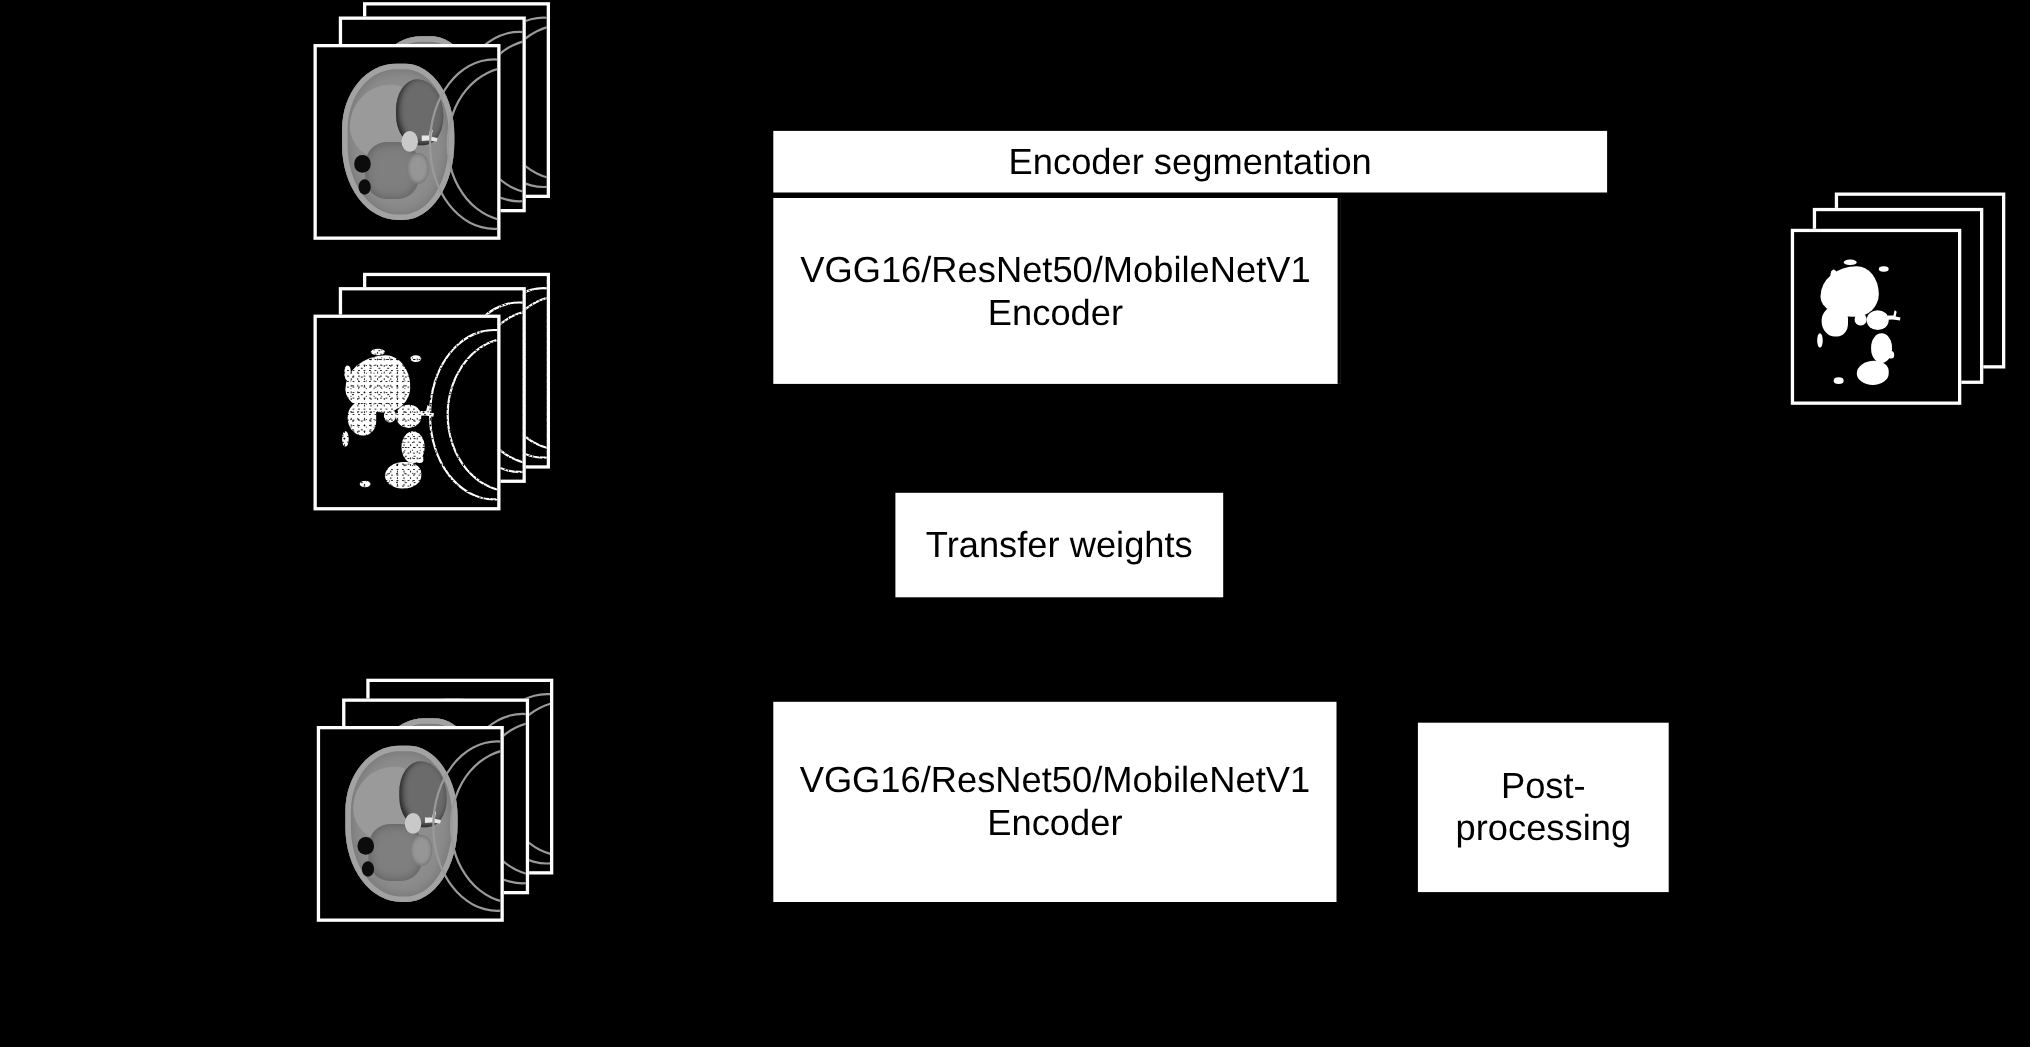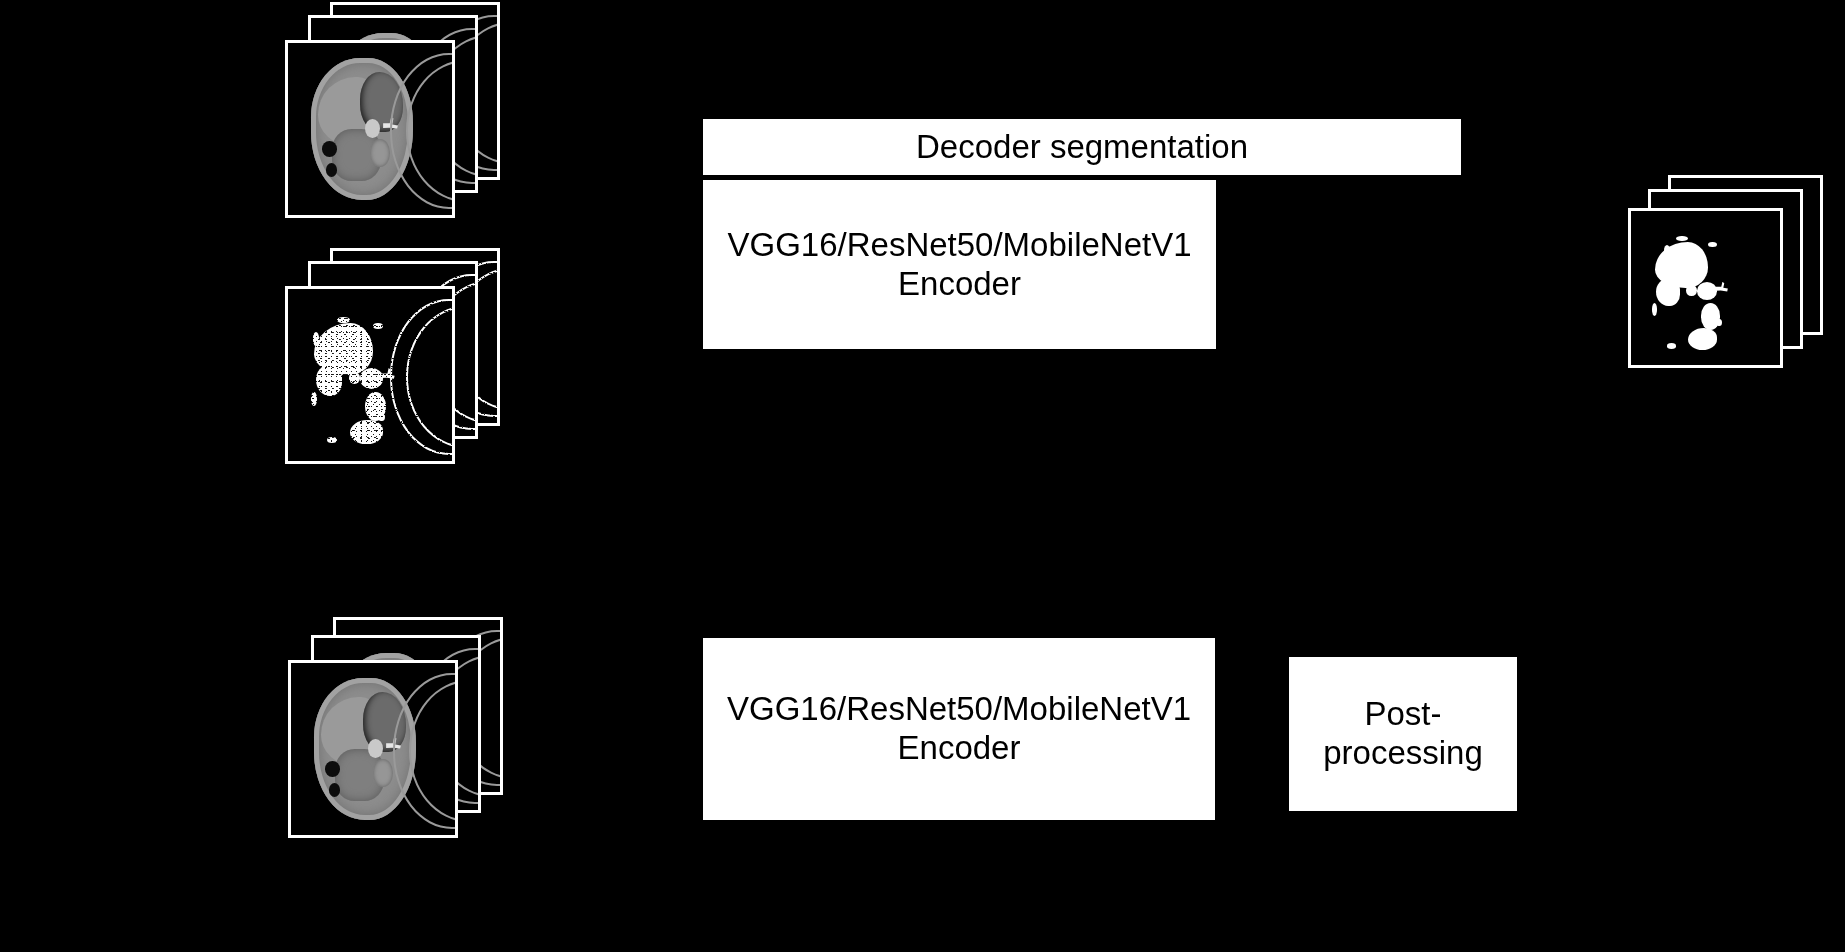--- a/index.html
+++ b/index.html
@@ -474,29 +474,32 @@
         <div class="rib" style="left:30%;top:16%;width:8%;height:3.5%;"></div>
         <div class="rib" style="left:52%;top:20%;width:6%;height:3.5%;"></div>
         <div class="rib" style="left:14%;top:60%;width:3.5%;height:8%;"></div>
         <div class="rib" style="left:24%;top:86%;width:6%;height:3.5%;"></div>
         <div class="rib" style="left:57%;top:70%;width:4%;height:5%;"></div>
       </div>
     </div>
   </div>
 
   <div class="box" id="binary-seg-title">
-    <span class="box-text">Decoder segmentation</span>
+    <span class="box-text">Encoder segmentation</span>
   </div>
 
   <div class="box" id="top-encoder-box">
     <span class="box-text">VGG16/ResNet50/MobileNetV1
 Encoder</span>
   </div>
 
 
+  <div class="box" id="transfer-weights-box">
+    <span class="box-text">Transfer weights</span>
+  </div>
 
   <div class="box" id="bottom-encoder-box">
     <span class="box-text">VGG16/ResNet50/MobileNetV1
 Encoder</span>
   </div>
 
   <div class="box" id="post-processing-box">
     <span class="box-text">Post-
 processing</span>
   </div>

